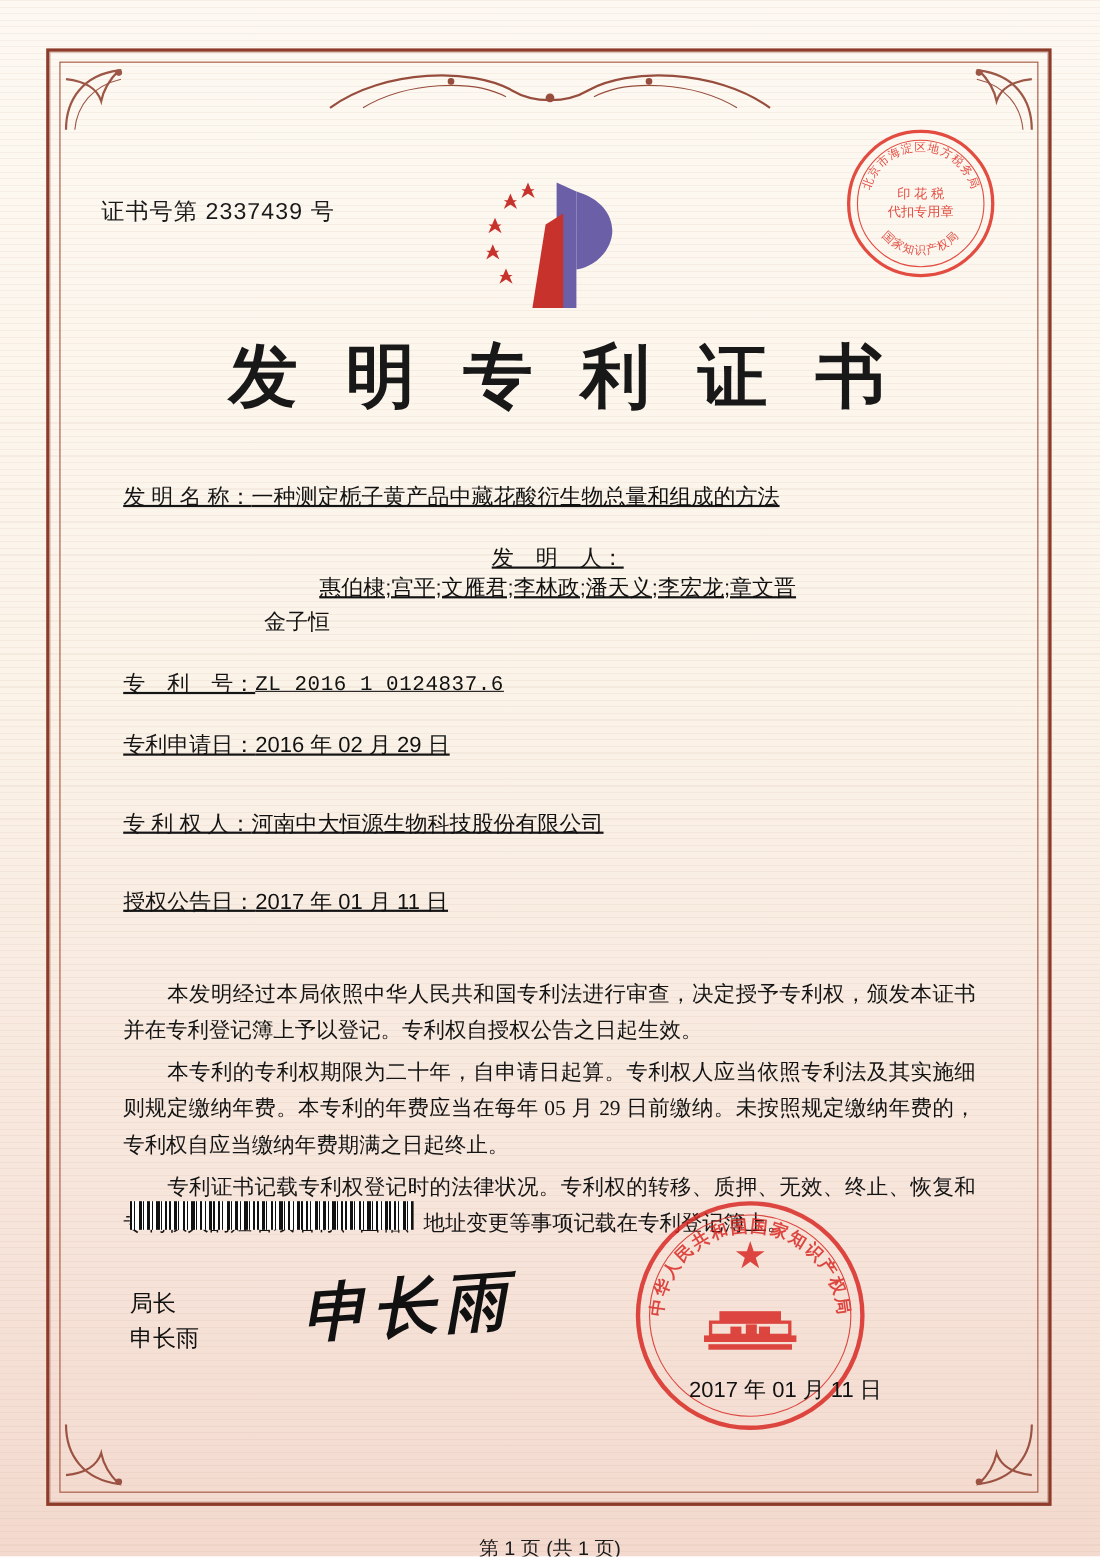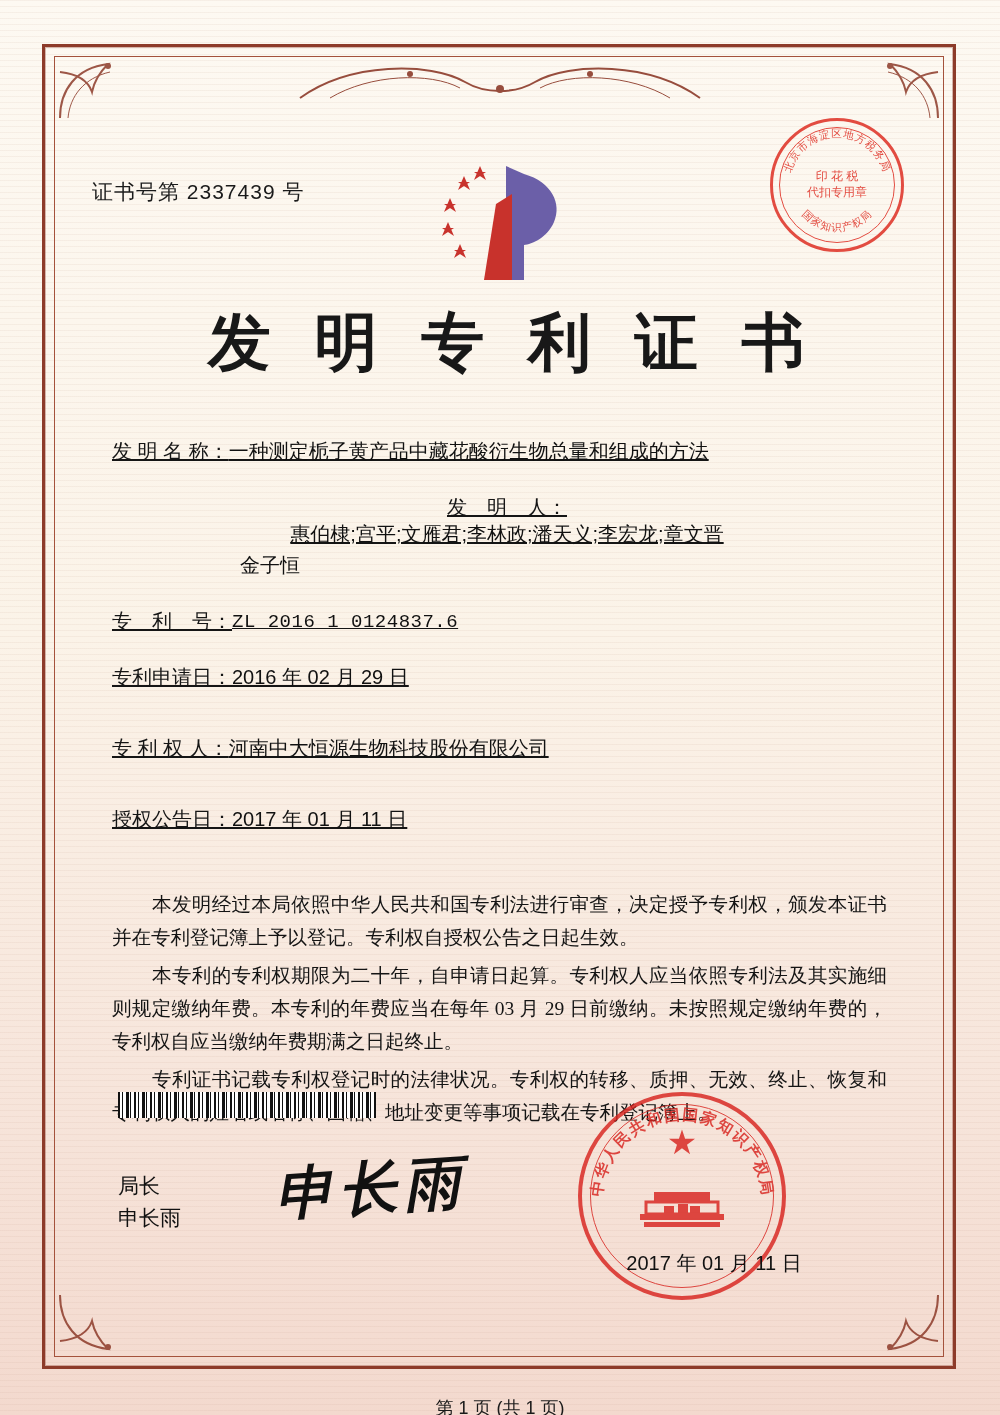--- a/index.html
+++ b/index.html
@@ -230,21 +230,21 @@
 
     <div class="row">
       <span class="lab">授权公告日：</span>
       <span class="val">2017 年 01 月 11 日</span>
     </div>
 
   </div>
 
   <div class="body-text">
     <p>本发明经过本局依照中华人民共和国专利法进行审查，决定授予专利权，颁发本证书并在专利登记簿上予以登记。专利权自授权公告之日起生效。</p>
-    <p>本专利的专利权期限为二十年，自申请日起算。专利权人应当依照专利法及其实施细则规定缴纳年费。本专利的年费应当在每年 03 月 29 日前缴纳。未按照规定缴纳年费的，专利权自应当缴纳年费期满之日起终止。</p>
+    <p>本专利的专利权期限为二十年，自申请日起算。专利权人应当依照专利法及其实施细则规定缴纳年费。本专利的年费应当在每年 05 月 29 日前缴纳。未按照规定缴纳年费的，专利权自应当缴纳年费期满之日起终止。</p>
     <p>专利证书记载专利权登记时的法律状况。专利权的转移、质押、无效、终止、恢复和专利权人的姓名或名称、国籍、地址变更等事项记载在专利登记簿上。</p>
   </div>
 
   <div class="barcode"></div>
 
   <div class="sig-block">
     <div class="sig-label">局长</div>
     <div class="sig-label">申长雨</div>
   </div>
   <div class="sig-hand">申长雨</div>

